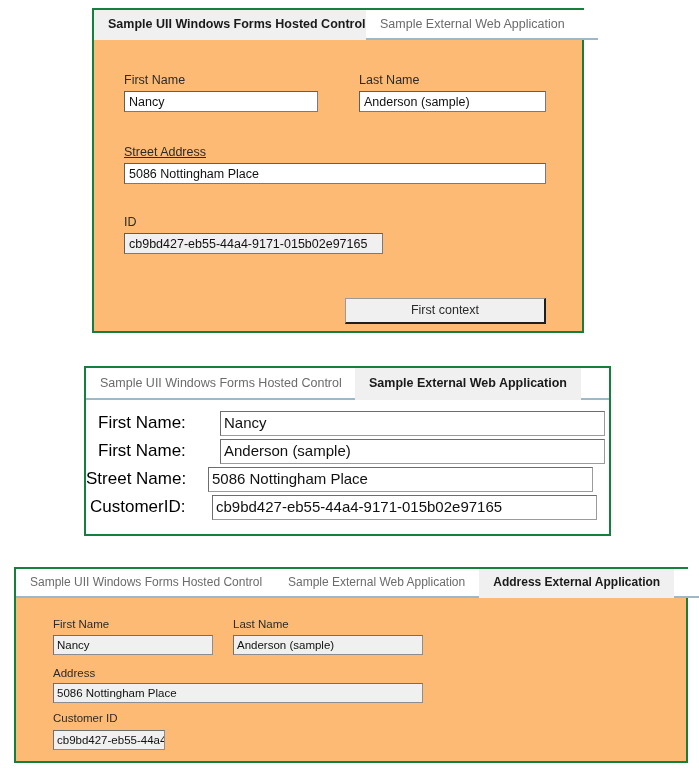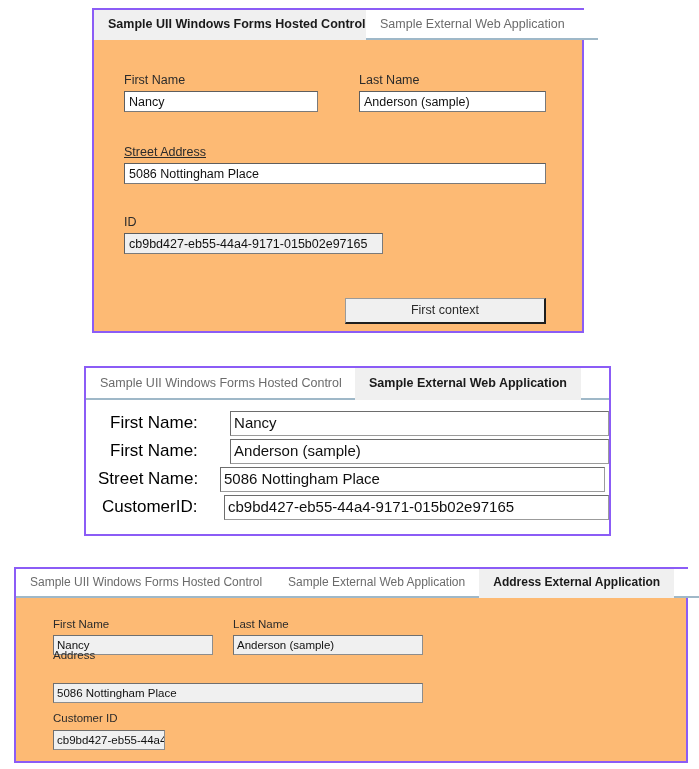--- a/index.html
+++ b/index.html
@@ -12,21 +12,21 @@
     height: 769px;
     position: relative;
     font-family: "Liberation Sans", sans-serif;
     overflow: hidden;
   }
 
   
   .panel {
     position: absolute;
     box-sizing: border-box;
-    border: 2px solid #8b5cf6;
+    border: 2px solid #15803d;
     background: #ffffff;
   }
 
   
   .wf-tabstrip {
     display: flex;
     align-items: flex-end;
     height: 30px;
     background: #ffffff;
     position: relative;
@@ -101,21 +101,21 @@
   }
   .p1-button.focused {
     border: 1px solid #2b2b2b;
     border-right: 2px solid #101010;
     border-bottom: 2px solid #101010;
   }
 
   
   .p2-row {
     position: absolute;
-    left: 12px;
+    left: 0;
     right: 0;
     display: flex;
     align-items: center;
   }
   .p2-label {
     font-family: "Liberation Sans", sans-serif;
     font-size: 17px;
     color: #000000;
     text-align: left;
     white-space: nowrap;
@@ -230,19 +230,19 @@
   </div>
 
   <div class="wf-body" style="height:calc(100% - 29px);">
 
     <span class="p3-label" style="left:37px; top:20px;">First Name</span>
     <div class="p3-input" style="left:37px; top:37px; width:160px; height:20px;">Nancy</div>
 
     <span class="p3-label" style="left:217px; top:20px;">Last Name</span>
     <div class="p3-input" style="left:217px; top:37px; width:190px; height:20px;">Anderson (sample)</div>
 
-    <span class="p3-label" style="left:37px; top:51px;">Address</span>
+    <span class="p3-label" style="left:37px; top:69px;">Address</span>
     <div class="p3-input" style="left:37px; top:85px; width:370px; height:20px;">5086 Nottingham Place</div>
 
     <span class="p3-label" style="left:37px; top:114px;">Customer ID</span>
     <div class="p3-input" style="left:37px; top:132px; width:112px; height:20px;">cb9bd427-eb55-44a4-9171-015b02e97165</div>
   </div>
 </div>
 
 </body></html>

